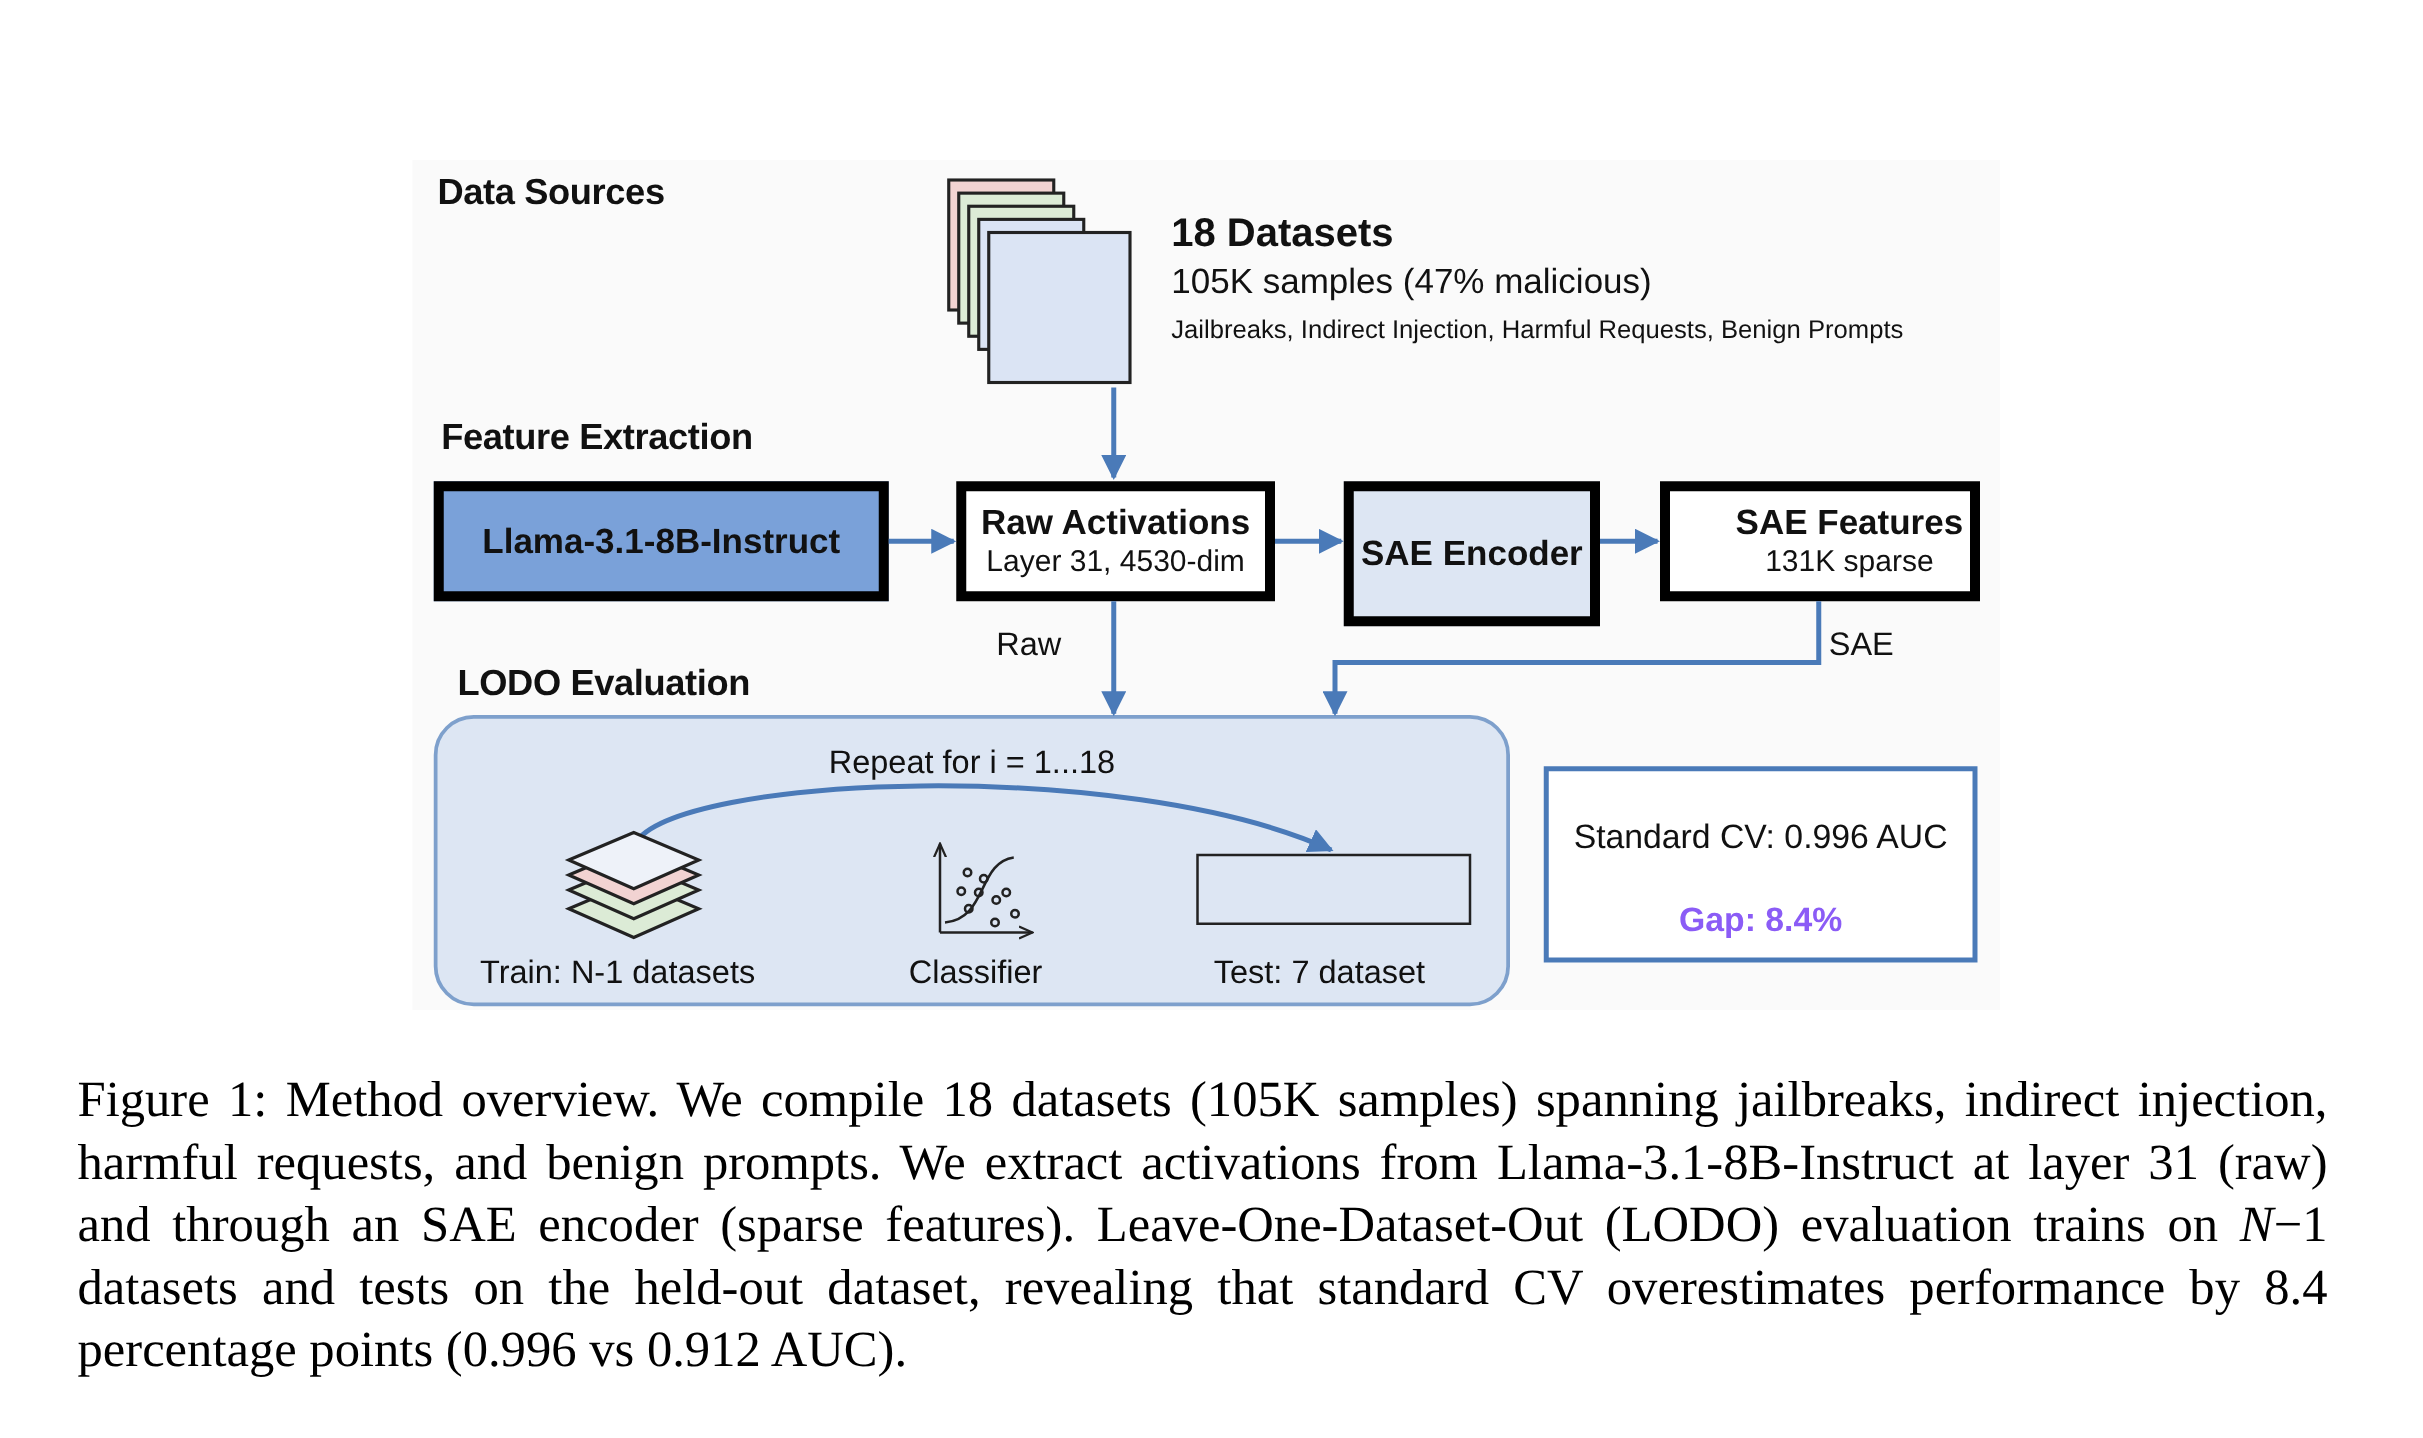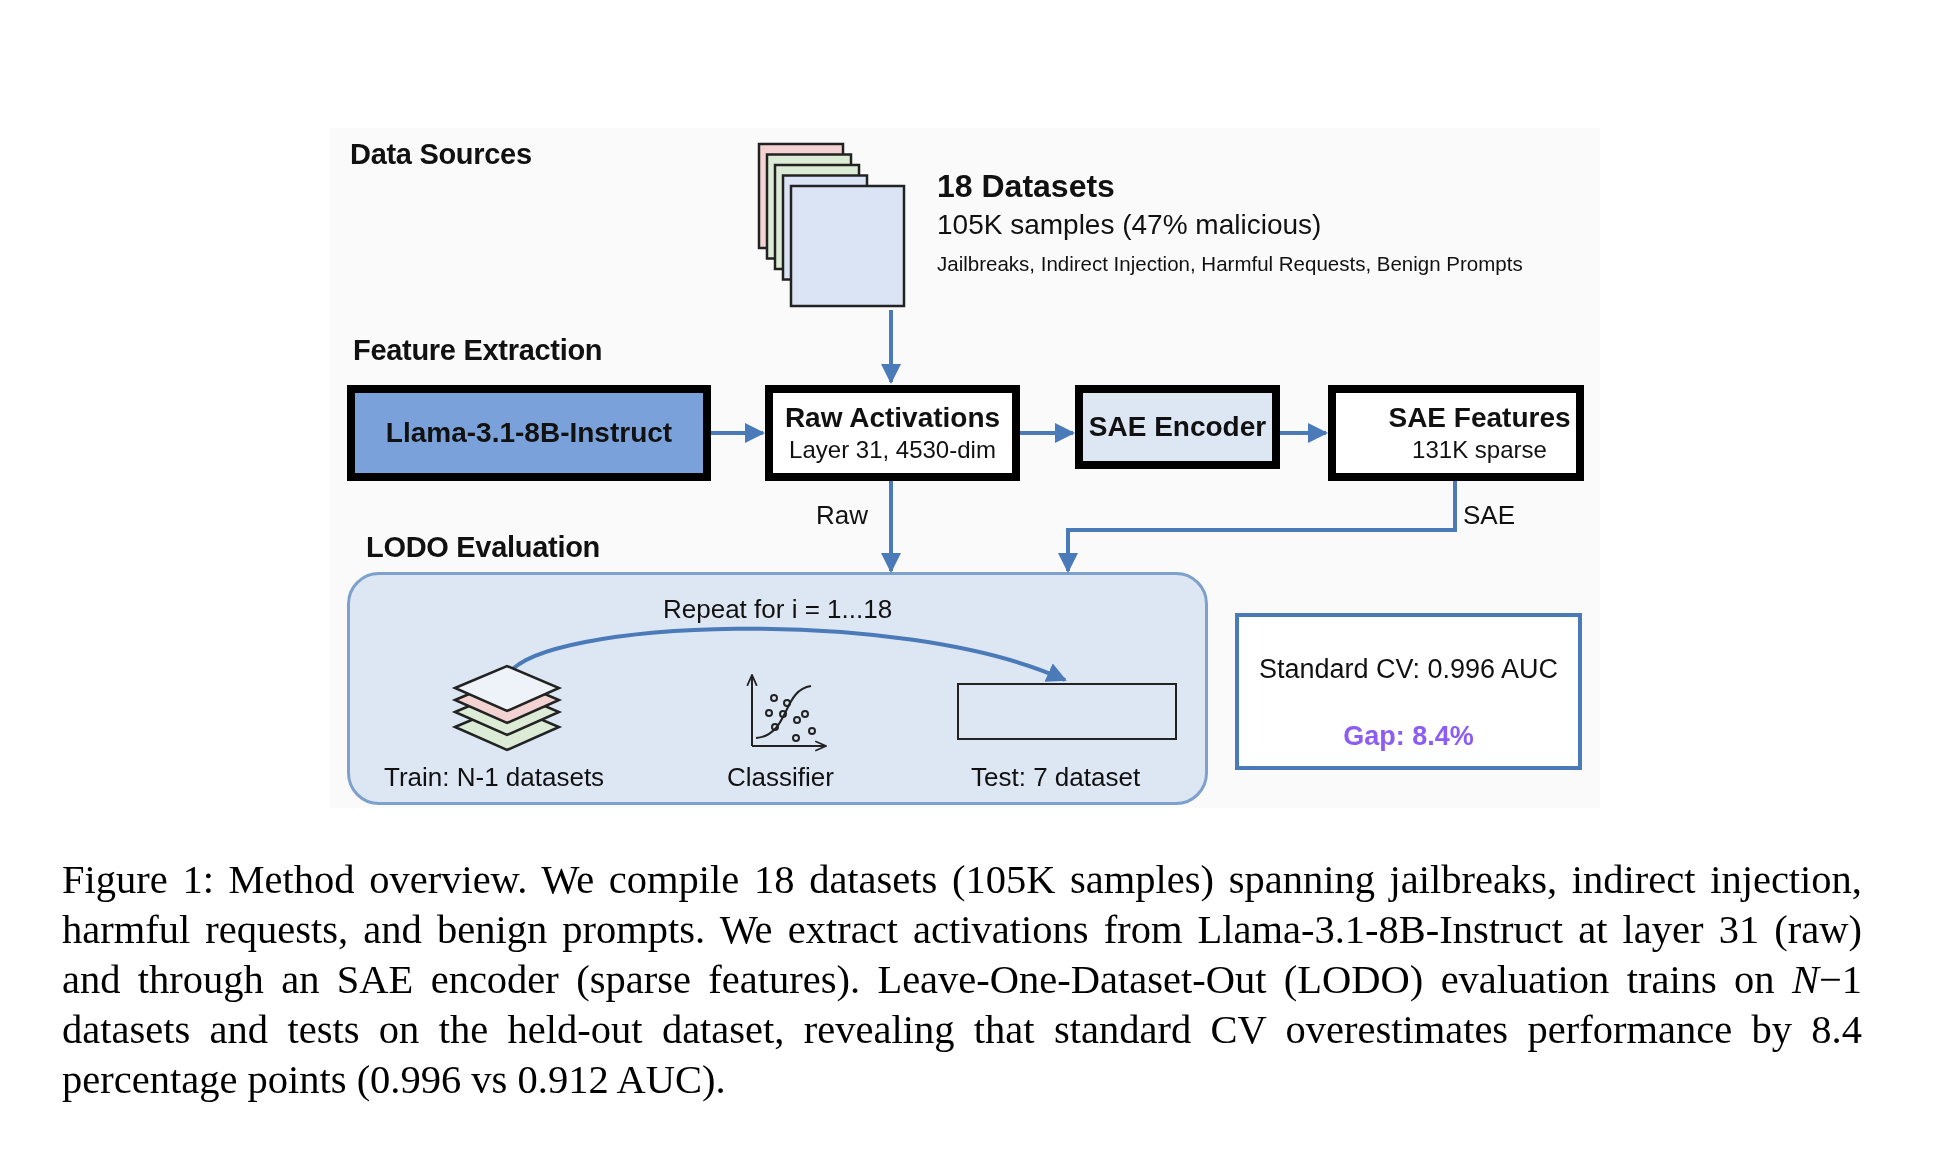--- a/index.html
+++ b/index.html
@@ -42,29 +42,29 @@
 <div class="sans" style="position:absolute; left:937px; top:209px; font-size:28px;">105K samples (47% malicious)</div>
 <div class="sans" style="position:absolute; left:937px; top:252px; font-size:20.5px;">Jailbreaks, Indirect Injection, Harmful Requests, Benign Prompts</div>
 
 <div class="box sans" style="left:347px; top:385px; width:364px; height:96px; background:#7aa1d9;">
   <div class="title">Llama-3.1-8B-Instruct</div>
 </div>
 <div class="box sans" style="left:765px; top:385px; width:255px; height:96px; background:#fff;">
   <div class="title">Raw Activations</div>
   <div class="sub">Layer 31, 4530-dim</div>
 </div>
-<div class="box sans" style="left:1075px; top:385px; width:205px; height:84px; background:#dde6f3;">
+<div class="box sans" style="left:1075px; top:385px; width:205px; height:116px; background:#dde6f3;">
   <div class="title">SAE Encoder</div>
 </div>
 <div class="box sans" style="left:1328px; top:385px; width:256px; height:96px; background:#fff;padding-left:47px;">
   <div class="title">SAE Features</div>
   <div class="sub">131K sparse</div>
 </div>
 
-<div class="label sans" style="left:816px; top:500px;">Raw</div>
+<div class="label sans" style="left:797px; top:500px;">Raw</div>
 <div class="label sans" style="left:1463px; top:500px;">SAE</div>
 
 <div class="lodo-panel"></div>
 <div class="label sans" style="left:663px; top:594px;">Repeat for i = 1...18</div>
 <div class="label sans" style="left:384px; top:762px;">Train: N-1 datasets</div>
 <div class="label sans" style="left:727px; top:762px;">Classifier</div>
 <div class="label sans" style="left:971px; top:762px;">Test: 7 dataset</div>
 <div style="position:absolute; left:957px; top:683px; width:220px; height:57px; box-sizing:border-box; border:2.5px solid #222; background:#dde6f3;"></div>
 
 <svg class="overlay" width="1938" height="1150">

